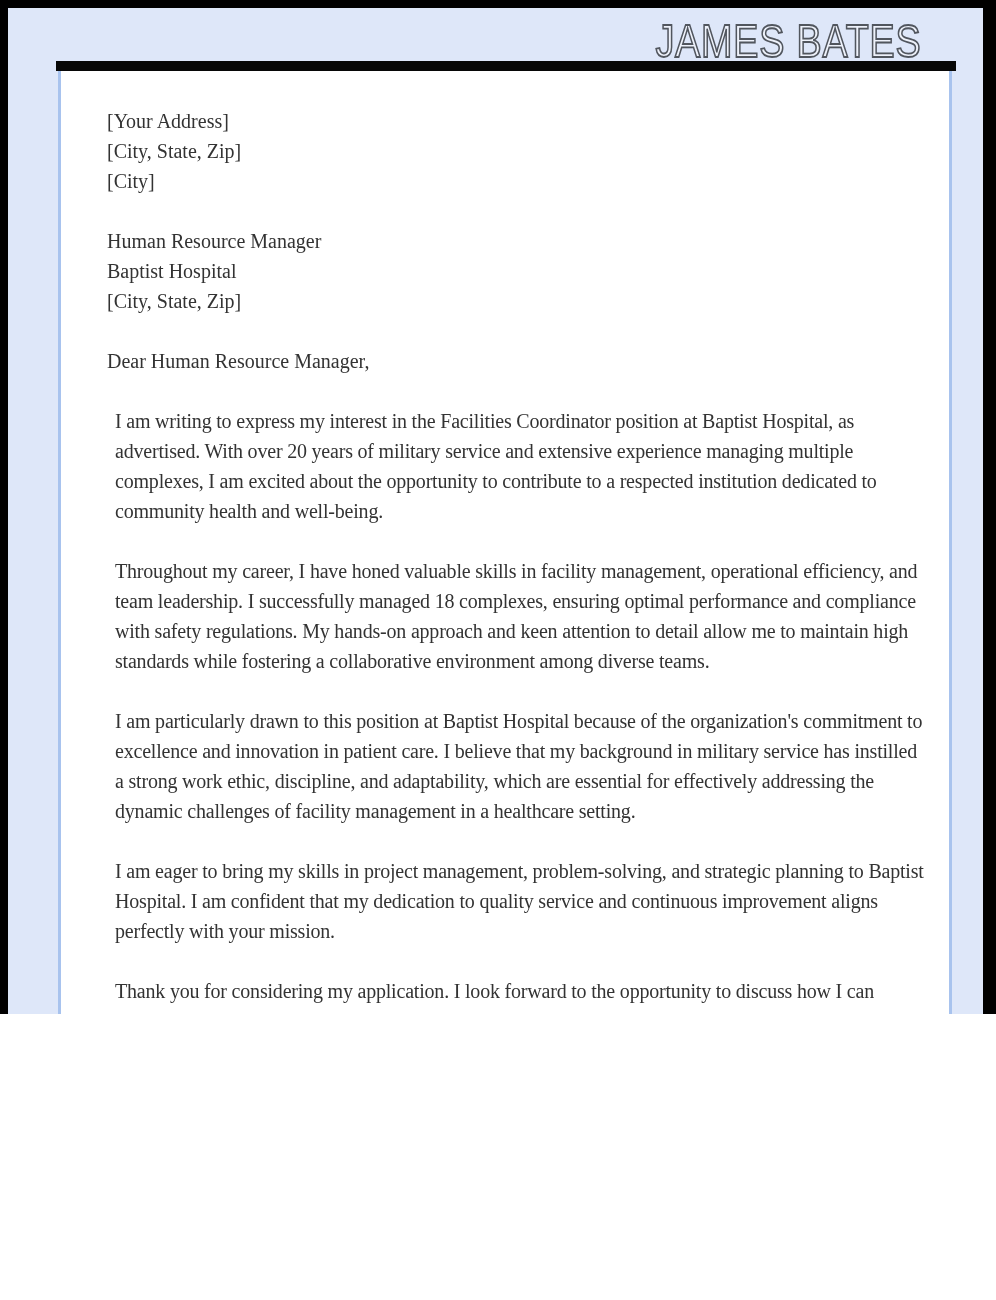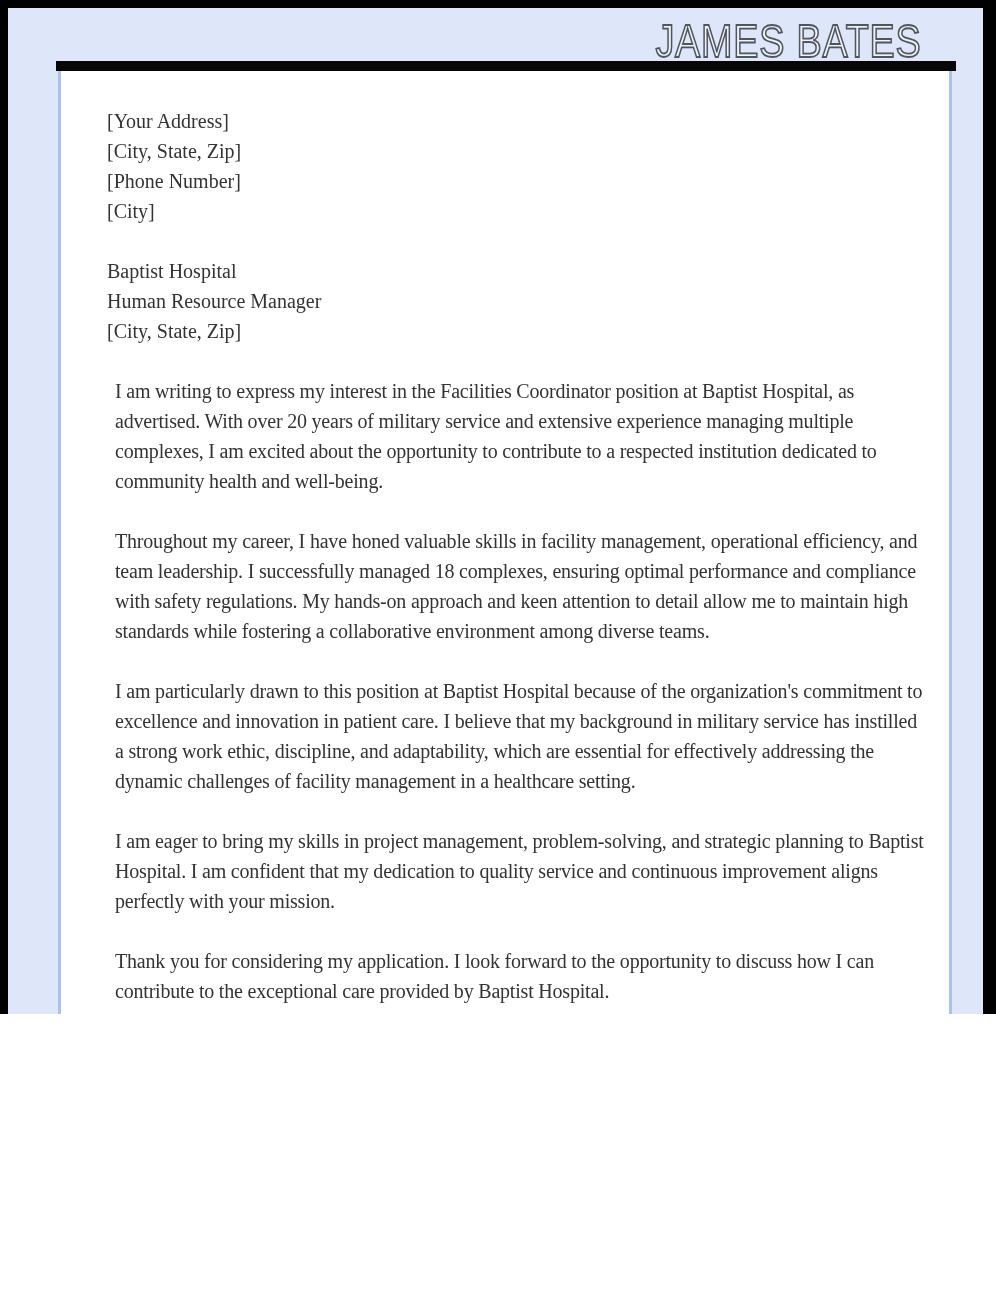--- a/index.html
+++ b/index.html
@@ -104,30 +104,30 @@
     <div class="header-name">JAMES BATES</div>
 
     <div class="top-bar"></div>
 
     <div class="letter">
       <div class="letter-inner">
 
         <div class="block">
           <div class="addr-line">[Your Address]</div>
           <div class="addr-line">[City, State, Zip]</div>
-          <div class="addr-line">[Phone Number]</div>
           <div class="addr-line">[City]</div>
         </div>
 
         <div class="block">
+          <div class="addr-line">Human Resource Manager</div>
           <div class="addr-line">Baptist Hospital</div>
-          <div class="addr-line">Human Resource Manager</div>
           <div class="addr-line">[City, State, Zip]</div>
         </div>
 
+        <div class="salutation">Dear Human Resource Manager,</div>
 
         <p class="para">I am writing to express my interest in the Facilities Coordinator position at Baptist Hospital, as advertised. With over 20 years of military service and extensive experience managing multiple complexes, I am excited about the opportunity to contribute to a respected institution dedicated to community health and well-being.</p>
         <p class="para">Throughout my career, I have honed valuable skills in facility management, operational efficiency, and team leadership. I successfully managed 18 complexes, ensuring optimal performance and compliance with safety regulations. My hands-on approach and keen attention to detail allow me to maintain high standards while fostering a collaborative environment among diverse teams.</p>
         <p class="para">I am particularly drawn to this position at Baptist Hospital because of the organization's commitment to excellence and innovation in patient care. I believe that my background in military service has instilled a strong work ethic, discipline, and adaptability, which are essential for effectively addressing the dynamic challenges of facility management in a healthcare setting.</p>
         <p class="para">I am eager to bring my skills in project management, problem-solving, and strategic planning to Baptist Hospital. I am confident that my dedication to quality service and continuous improvement aligns perfectly with your mission.</p>
         <p class="para">Thank you for considering my application. I look forward to the opportunity to discuss how I can contribute to the exceptional care provided by Baptist Hospital.</p>
 
         <div class="closing">Sincerely,</div>
 
         <div class="watermark">Lazyapply.com</div>

